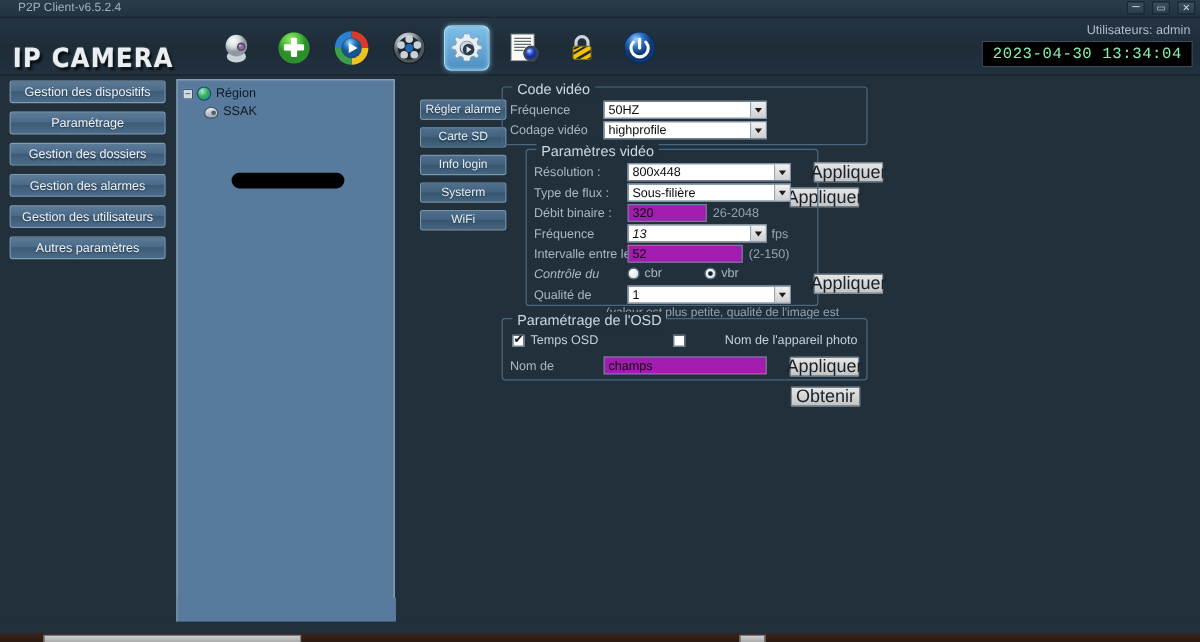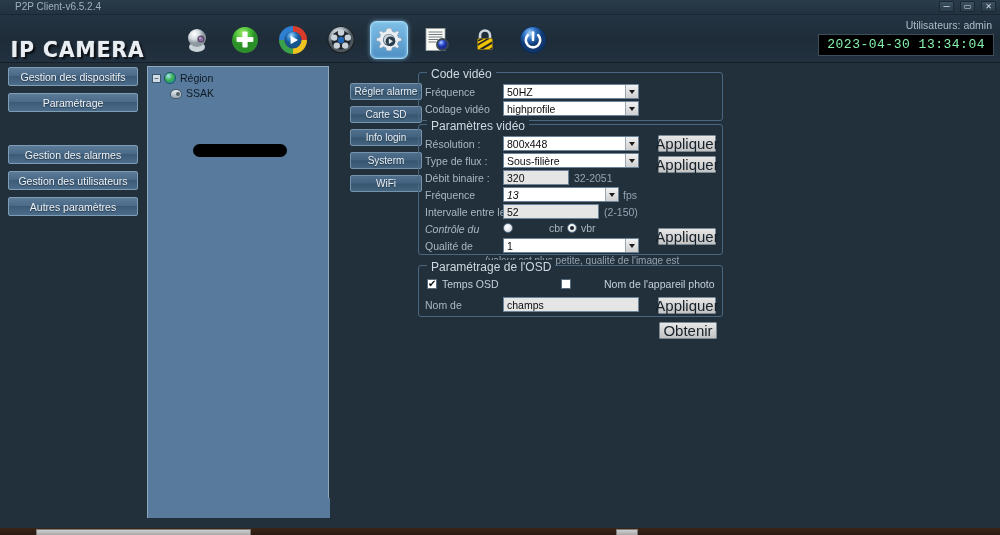--- a/index.html
+++ b/index.html
@@ -142,21 +142,21 @@
     border: 1px solid #4a6781; border-radius: 3px;
   }
   .group > .legend {
     position: absolute; top: -6px; left: 8px;
     background: #22303c; padding: 0 4px;
     font-size: 12px; color: #cdd8e0; white-space: nowrap;
   }
   .lbl { position: absolute; font-size: 10.5px; color: #a9b7c3; white-space: nowrap; }
 
   .inp {
-    position: absolute; background: #e5e5e5; border: 1px solid #6d8397;
+    position: absolute; background: #a21caf; border: 1px solid #6d8397;
     height: 15px; font-size: 10.5px; color: #0b0b0b;
     padding: 0 0 0 3px; line-height: 14px;
     font-family: "Liberation Sans", sans-serif;
   }
   .sel2 {
     position: absolute; background: #ffffff; border: 1px solid #6d8397;
     height: 15px; font-size: 10.5px; color: #0b0b0b;
     padding: 0 14px 0 3px; line-height: 14px; overflow: hidden; white-space: nowrap;
   }
   .sel2 .arrowbox {
@@ -386,20 +386,21 @@
 
     <div class="userinfo">Utilisateurs: admin</div>
     <div class="clock">2023-04-30 13:34:04</div>
   </div>
 
   <div class="body">
 
     <div class="navcol">
       <div class="navbtn" style="top:4px">Gestion des dispositifs</div>
       <div class="navbtn" style="top:30px">Paramétrage</div>
+      <div class="navbtn" style="top:56px">Gestion des dossiers</div>
       <div class="navbtn" style="top:82px">Gestion des alarmes</div>
       <div class="navbtn" style="top:108px">Gestion des utilisateurs</div>
       <div class="navbtn" style="top:134px">Autres paramètres</div>
     </div>
 
     <div class="treepanel">
       <div class="tree">
         <div class="trow">
           <span class="expander">−</span>
           <span class="globe"></span>
@@ -436,58 +437,58 @@
       <div class="sel2" style="left:84px; top:28px; width:136px;">
         <span>highprofile</span>
         <span class="arrowbox">
             <span class="caret"></span>
           </span>
       </div>
 
       <div class="applybtn" style="left:239px; top:83px;">Appliquer</div>
     </div>
 
-    <div class="group" style="left:418px; top:61px; width:305px; height:131px;">
+    <div class="group" style="left:438px; top:61px; width:244px; height:131px;">
       <span class="legend">Paramètres vidéo</span>
 
       <span class="lbl" style="left:6px; top:13px;">Résolution :</span>
       <div class="sel2" style="left:84px; top:11px; width:136px;">
         <span>800x448</span>
         <span class="arrowbox">
             <span class="caret"></span>
           </span>
       </div>
 
       <span class="lbl" style="left:6px; top:30px;">Type de flux :</span>
       <div class="sel2" style="left:84px; top:28px; width:136px;">
         <span>Sous-filière</span>
         <span class="arrowbox">
             <span class="caret"></span>
           </span>
       </div>
 
       <span class="lbl" style="left:6px; top:47px;">Débit binaire :</span>
       <div class="inp" style="left:84px; top:45px; width:66px;">320</div>
-      <span class="range" style="left:155px; top:47px;">32-2051</span>
+      <span class="range" style="left:155px; top:47px;">26-2048</span>
 
       <span class="lbl" style="left:6px; top:64px;">Fréquence</span>
       <div class="sel2" style="left:84px; top:62px; width:116px;font-style:italic;">
         <span>13</span>
         <span class="arrowbox">
             <span class="caret"></span>
           </span>
       </div>
       <span class="range" style="left:204px; top:64px;">fps</span>
 
       <span class="lbl" style="left:6px; top:81px;">Intervalle entre les</span>
       <div class="inp" style="left:84px; top:79px; width:96px;">52</div>
       <span class="range" style="left:185px; top:81px;">(2-150)</span>
 
       <span class="lbl" style="left:6px; top:98px;font-style:italic;">Contrôle du</span>
-      <div class="radio" style="left:84px; top:97px;gap:32px;">
+      <div class="radio" style="left:84px; top:97px;">
         <span class="rdot"></span>
         <span>cbr</span>
       </div>
       <div class="radio" style="left:148px; top:97px;">
         <span class="rdot on"></span>
         <span>vbr</span>
       </div>
 
       <span class="lbl" style="left:6px; top:115px;">Qualité de</span>
       <div class="sel2" style="left:84px; top:113px; width:136px;">

